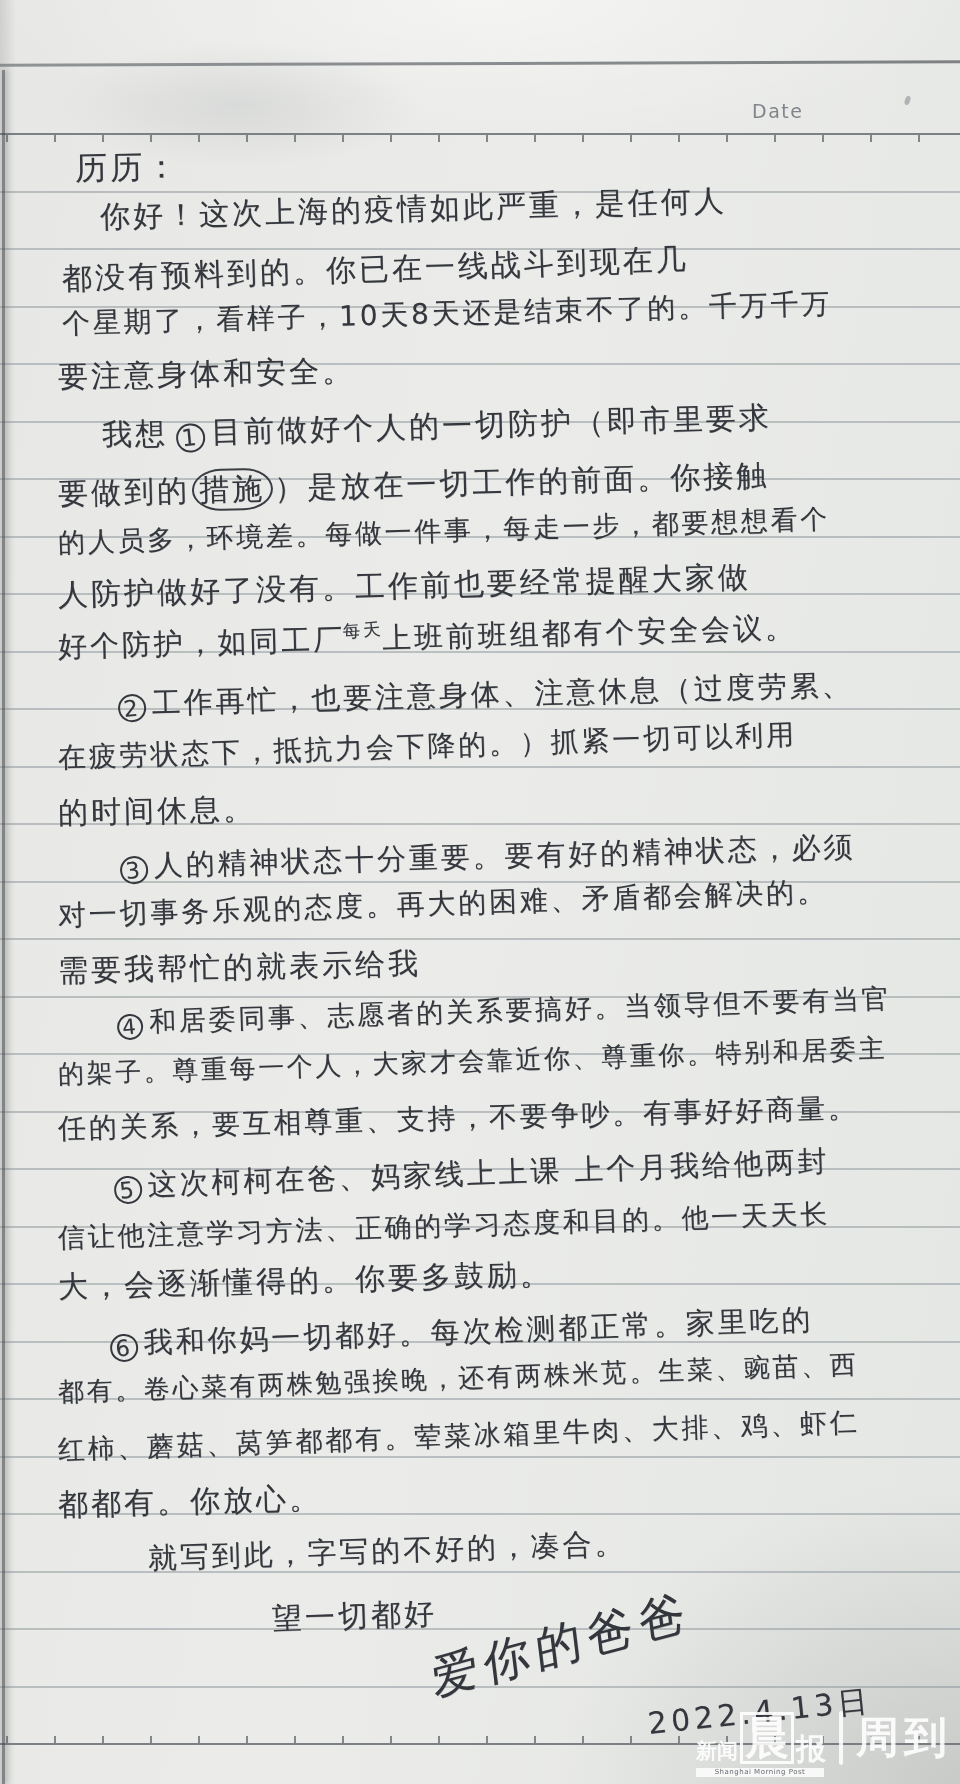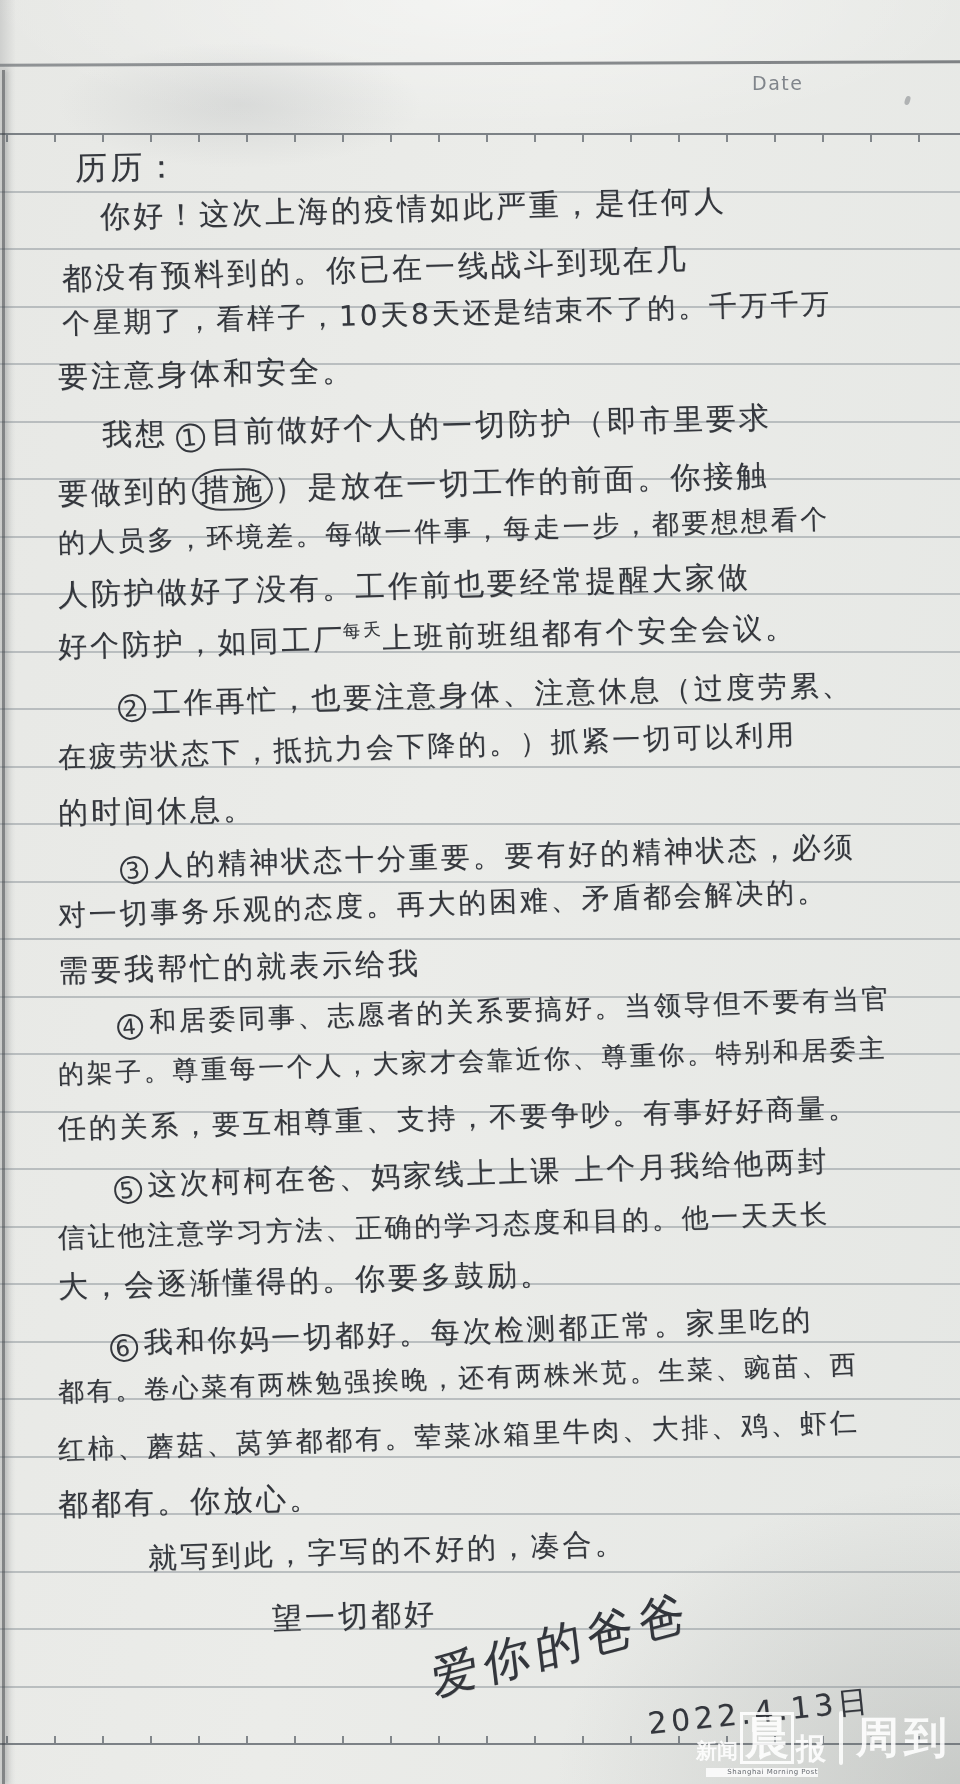--- a/index.html
+++ b/index.html
@@ -12,21 +12,21 @@
       radial-gradient(ellipse 760px 220px at 50% 0%, rgba(255,255,255,.45), transparent 65%),
       linear-gradient(90deg, rgba(118,120,124,.22) 0px, rgba(118,120,124,0) 16px),
       linear-gradient(100deg,#e7e8e5 0%,#ebecE9 45%,#e5e7e4 100%);
   }
   .header-rule{
     position:absolute;left:0;top:62px;width:100%;height:3px;
     background:linear-gradient(90deg,#73777b,#5b5f63);
     opacity:.75;transform:rotate(-.2deg);
   }
   .date-label{
-    position:absolute;left:752px;top:72px;
+    position:absolute;left:752px;top:100px;
     font-size:19px;color:#80858b;letter-spacing:1.5px;
   }
   .corner-mark{
     position:absolute;left:905px;top:96px;width:5px;height:9px;
     background:rgba(120,124,128,.5);border-radius:40%;transform:rotate(18deg);
   }
   .rules{position:absolute;left:0;top:0;width:100%;height:100%;}
   .rule{position:absolute;left:0;width:100%;height:2px;background:rgba(138,145,152,.5);}
   .rule.major{height:2px;background:rgba(104,110,116,.85);}
   .rule.major .ticks{
@@ -77,21 +77,21 @@
   .wm-left{position:relative;display:flex;align-items:flex-end;line-height:1;}
   .wm-xin{font-size:21px;font-weight:bold;margin-right:2px;transform:translateY(-2px);}
   .wm-chen{
     font-size:44px;font-weight:bold;line-height:1;
     border:3px solid rgba(255,255,255,.88);padding:1px 2px;
   }
   .wm-bao{font-size:30px;font-weight:bold;margin-left:2px;}
   .wm-tagline{
     position:absolute;left:0;bottom:-13px;width:112px;
     background:rgba(255,255,255,.82);color:rgba(96,100,106,.95);
-    font-size:7px;letter-spacing:.5px;text-align:right;padding:1px 0;margin-left:10px;
+    font-size:7px;letter-spacing:.5px;text-align:center;padding:1px 8px;
   }
   .wm-div{width:4px;height:54px;background:rgba(255,255,255,.85);margin:0 13px;border-radius:2px;}
   .wm-right{font-size:43px;font-weight:bold;letter-spacing:5px;}
 </style>
 </head>
 <body>
 
 <div class="paper">
   <div class="header-rule"></div>
   <div class="date-label">Date</div>

